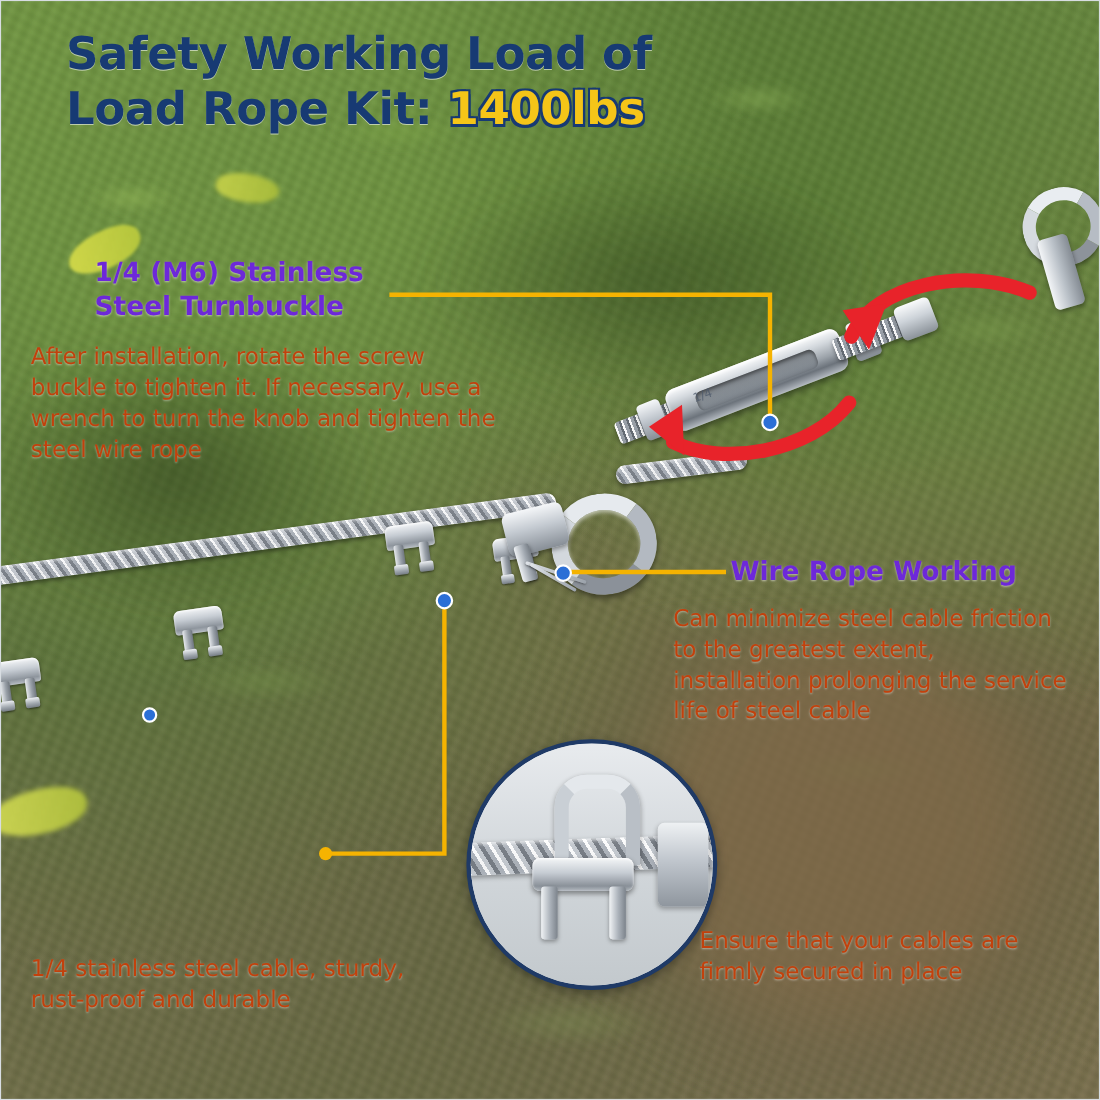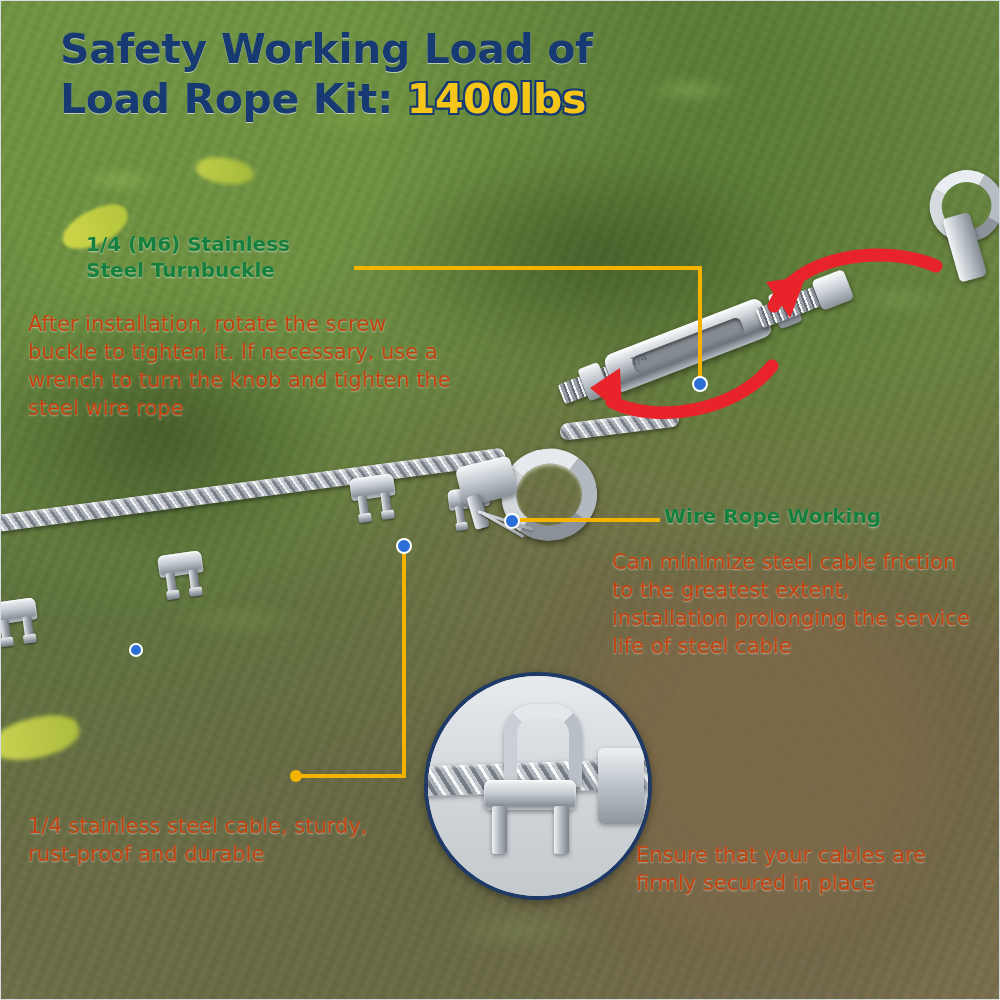--- a/index.html
+++ b/index.html
@@ -416,43 +416,43 @@
   .title .hl {
     color: #f5c518;
     text-shadow:
       -2px -2px 0 #173a73, 2px -2px 0 #173a73,
       -2px 2px 0 #173a73, 2px 2px 0 #173a73,
       0 2px 0 #173a73;
   }
 
   .callout-head {
     position: absolute;
-    color: #15803d;
+    color: #6d28d9;
     font-family: "DejaVu Sans", sans-serif;
     font-weight: bold;
-    font-size: 20px;
+    font-size: 24px;
     line-height: 1.28;
     text-shadow: 0 1px 2px rgba(255,255,255,0.55);
   }
   .callout-body {
     position: absolute;
     color: #c2410c;
     font-family: "DejaVu Sans", sans-serif;
     font-size: 21px;
     line-height: 1.34;
     text-shadow: 0 1px 2px rgba(255,255,255,0.5);
   }
 
   #turnbuckle-head { left: 86px; top: 232px; width: 300px; }
   #turnbuckle-body-text { left: 28px; top: 310px; width: 430px; }
 
   #thimble-head { left: 664px; top: 504px; width: 300px; }
   #thimble-body-text { left: 612px; top: 548px; width: 360px; }
 
-  #cable-body-text { left: 28px; top: 812px; width: 360px; }
+  #cable-body-text { left: 28px; top: 866px; width: 360px; }
 
   #clamps-head { left: 680px; top: 756px; width: 300px; }
   #clamps-body-text { left: 636px; top: 798px; width: 356px; margin-top: 43px; }
 
   .leader { position: absolute; }
 
   .border-frame {
     position: absolute;
     inset: 0;
     border: 1px solid #d8dde2;

